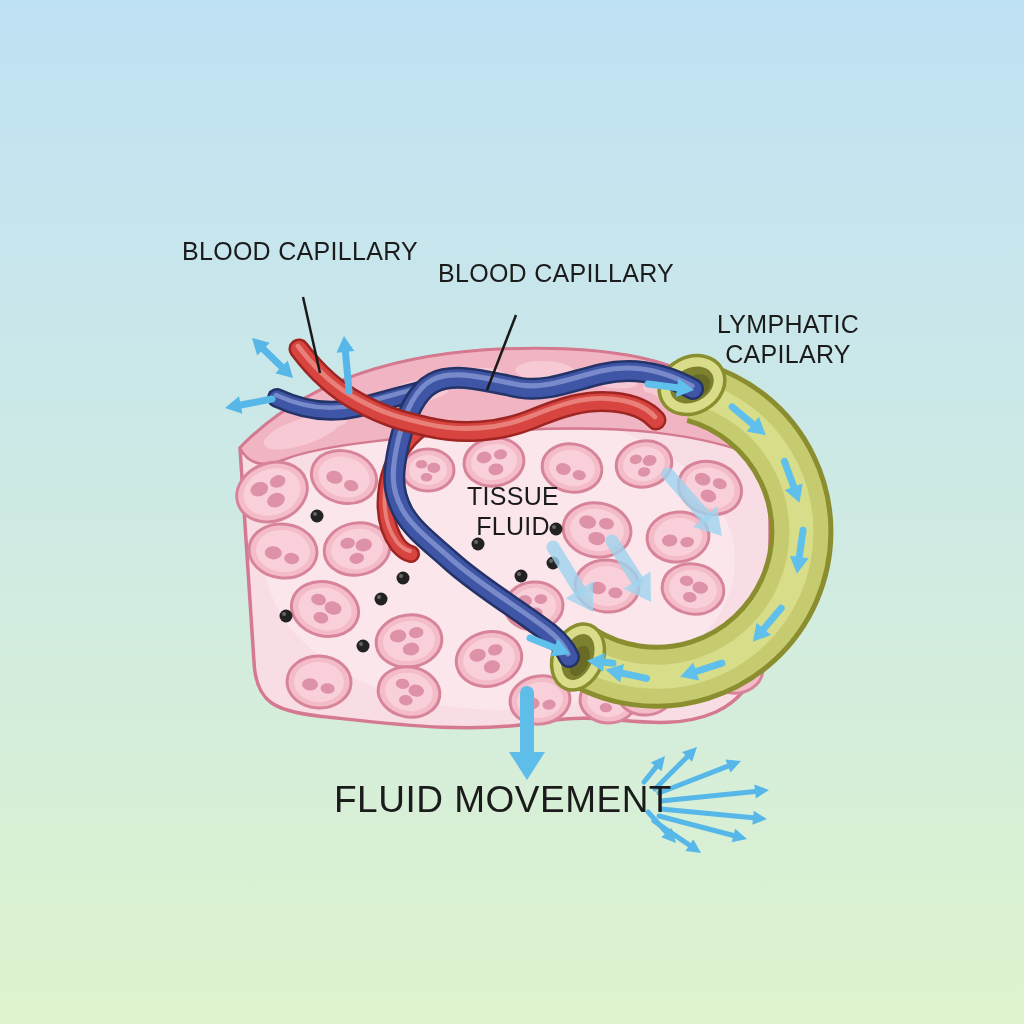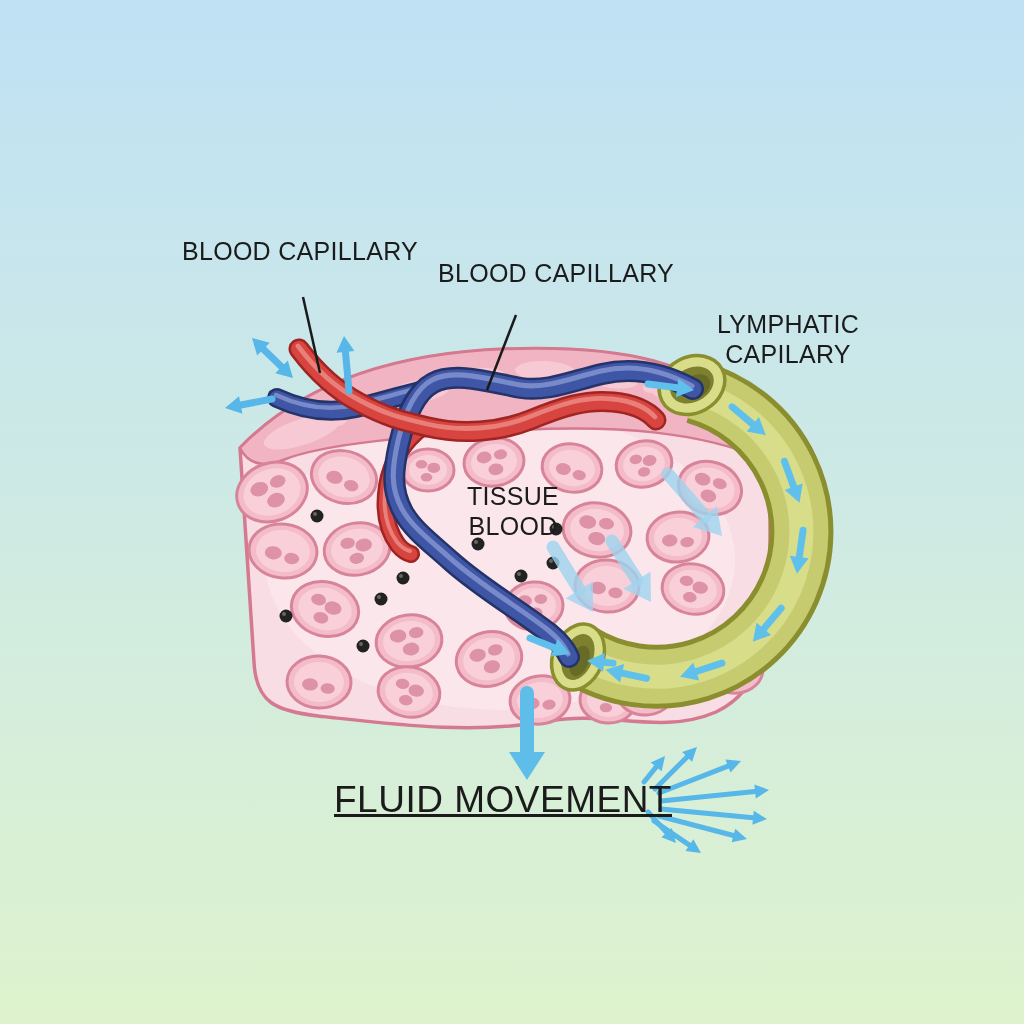--- a/index.html
+++ b/index.html
@@ -8,21 +8,21 @@
     background:linear-gradient(180deg,#bfe1f4 0%,#cde9e6 45%,#def3cd 100%);
     font-family:"Liberation Sans", sans-serif;
   }
   #stage{position:absolute;left:0;top:0;width:1024px;height:799px;}
   svg{position:absolute;left:0;top:0;}
   .lbl{
     position:absolute;transform:translateX(-50%);text-align:center;
     color:#1b1b1b;font-size:25px;line-height:30px;font-weight:400;
     letter-spacing:.3px;white-space:nowrap;user-select:none;
   }
-  .lbl-big{font-size:37px;line-height:40px;letter-spacing:.5px;text-decoration:underline;}
+  .lbl-big{font-size:37px;line-height:40px;letter-spacing:.5px;}
 </style>
 </head>
 <body>
 
 <div id="stage">
   <svg id="art" width="1024" height="1024" viewBox="0 0 1024 1024">
     <g id="g-tissue">
         <path d="M 240,448 C 292,394 375,354 505,349 C 625,345 700,362 748,418 C 762,436 770,466 770,505 L 770,598 C 770,645 758,692 716,712 C 660,736 606,710 550,721 C 472,735 392,724 318,716 C 276,711 256,703 254,662 Z" fill="#f9dde4" stroke="#d4798f" stroke-width="3.5" stroke-linejoin="round"></path>
         <ellipse cx="500" cy="560" rx="235" ry="150" fill="#fcebf0" opacity="0.65"></ellipse>
       </g>
@@ -320,19 +320,19 @@
     <span>BLOOD CAPILLARY</span><br>
   </div>
 
   <div class="lbl" style="left:788px;top:309px">
     <span>LYMPHATIC</span><br>
     <span>CAPILARY</span>
   </div>
 
   <div class="lbl" style="left:513px;top:481px">
     <span>TISSUE</span><br>
-    <span>BLOOD</span>
+    <span>FLUID</span>
   </div>
 
   <div class="lbl lbl-big" style="left:503px;top:780px">
     <span>FLUID MOVEMENT</span>
   </div>
 </div>
 
 </body></html>

